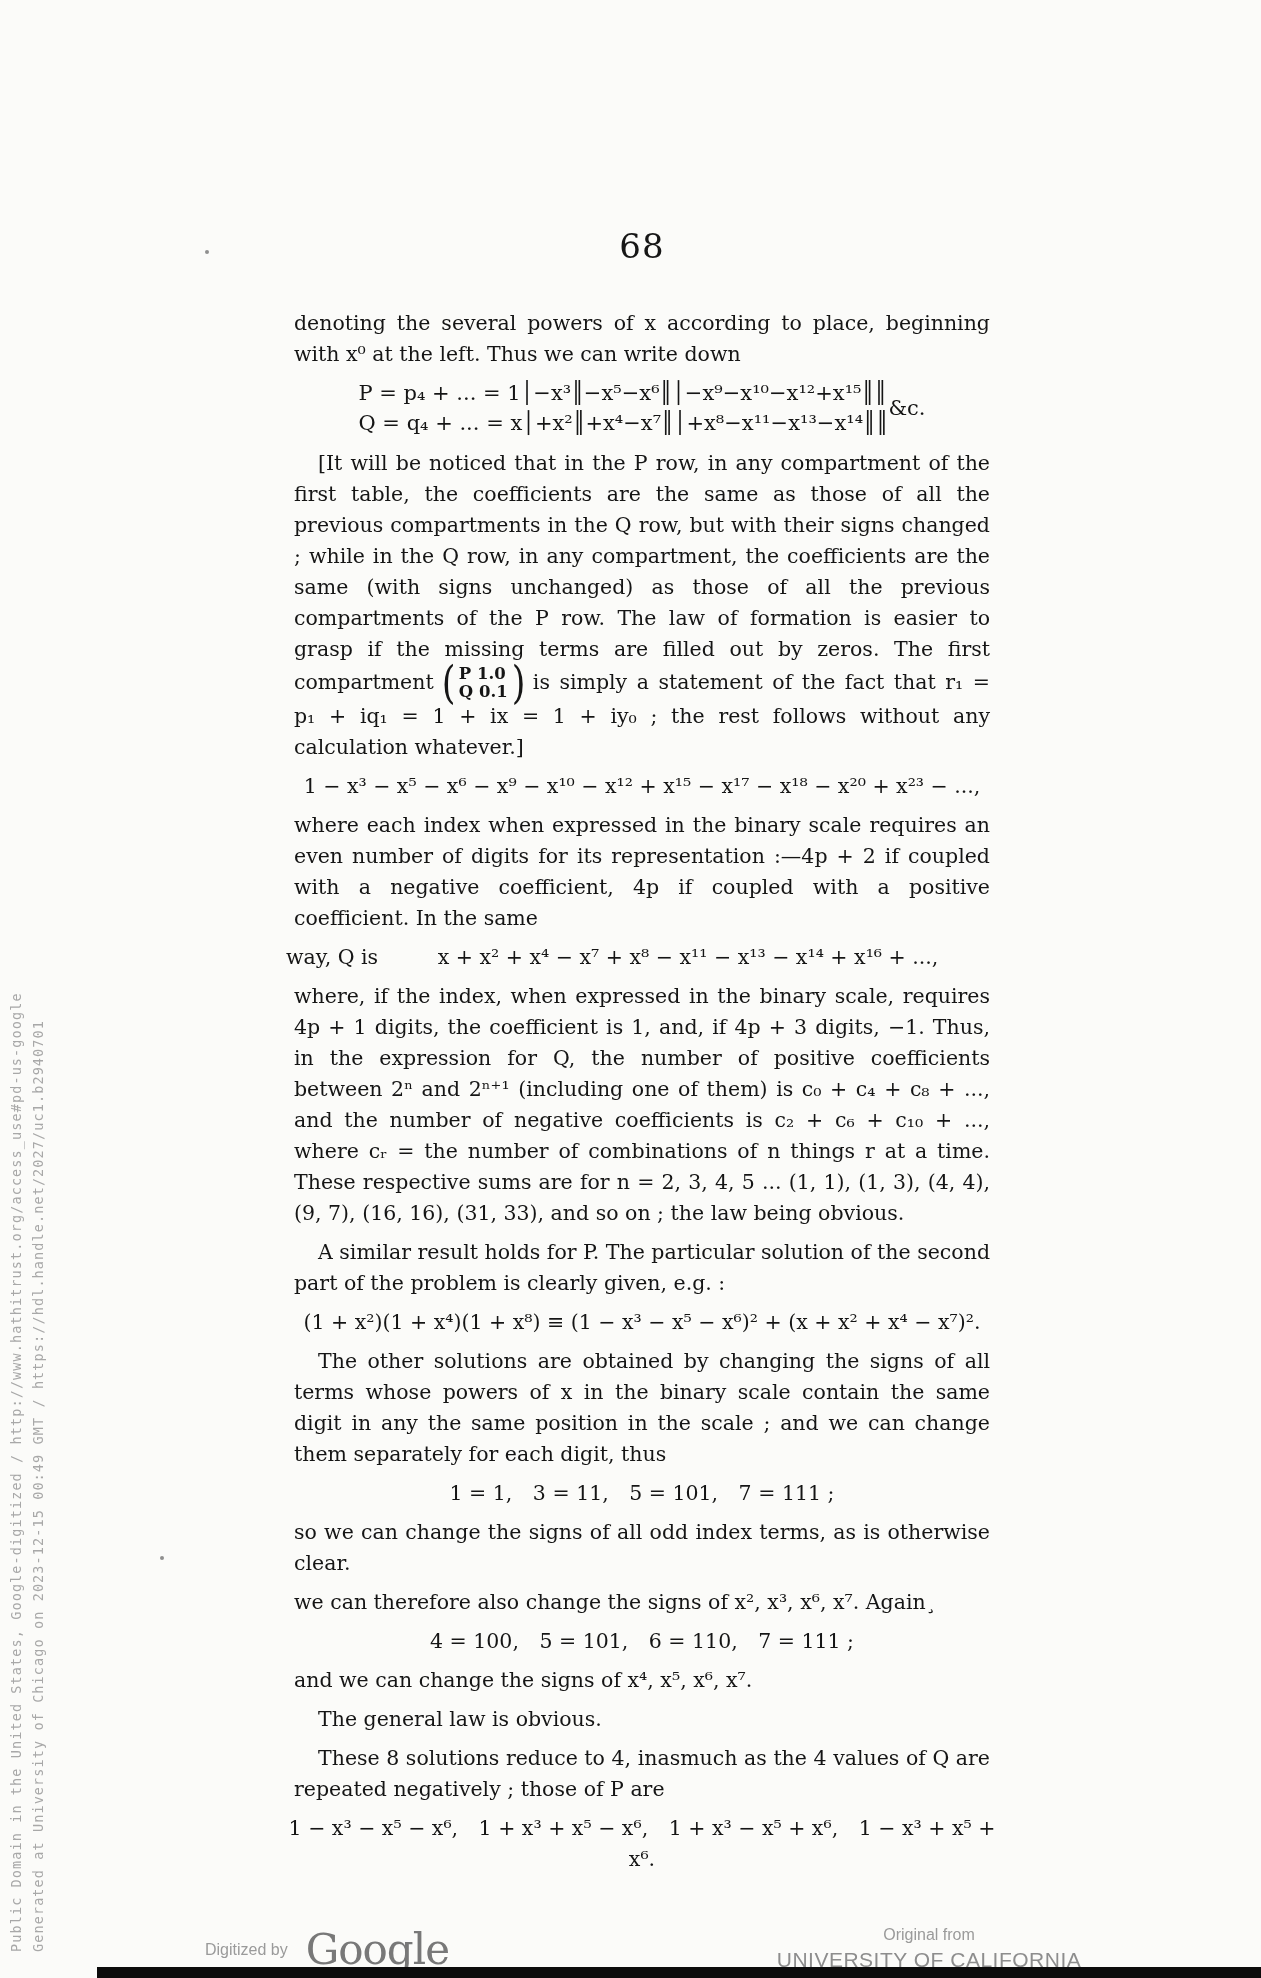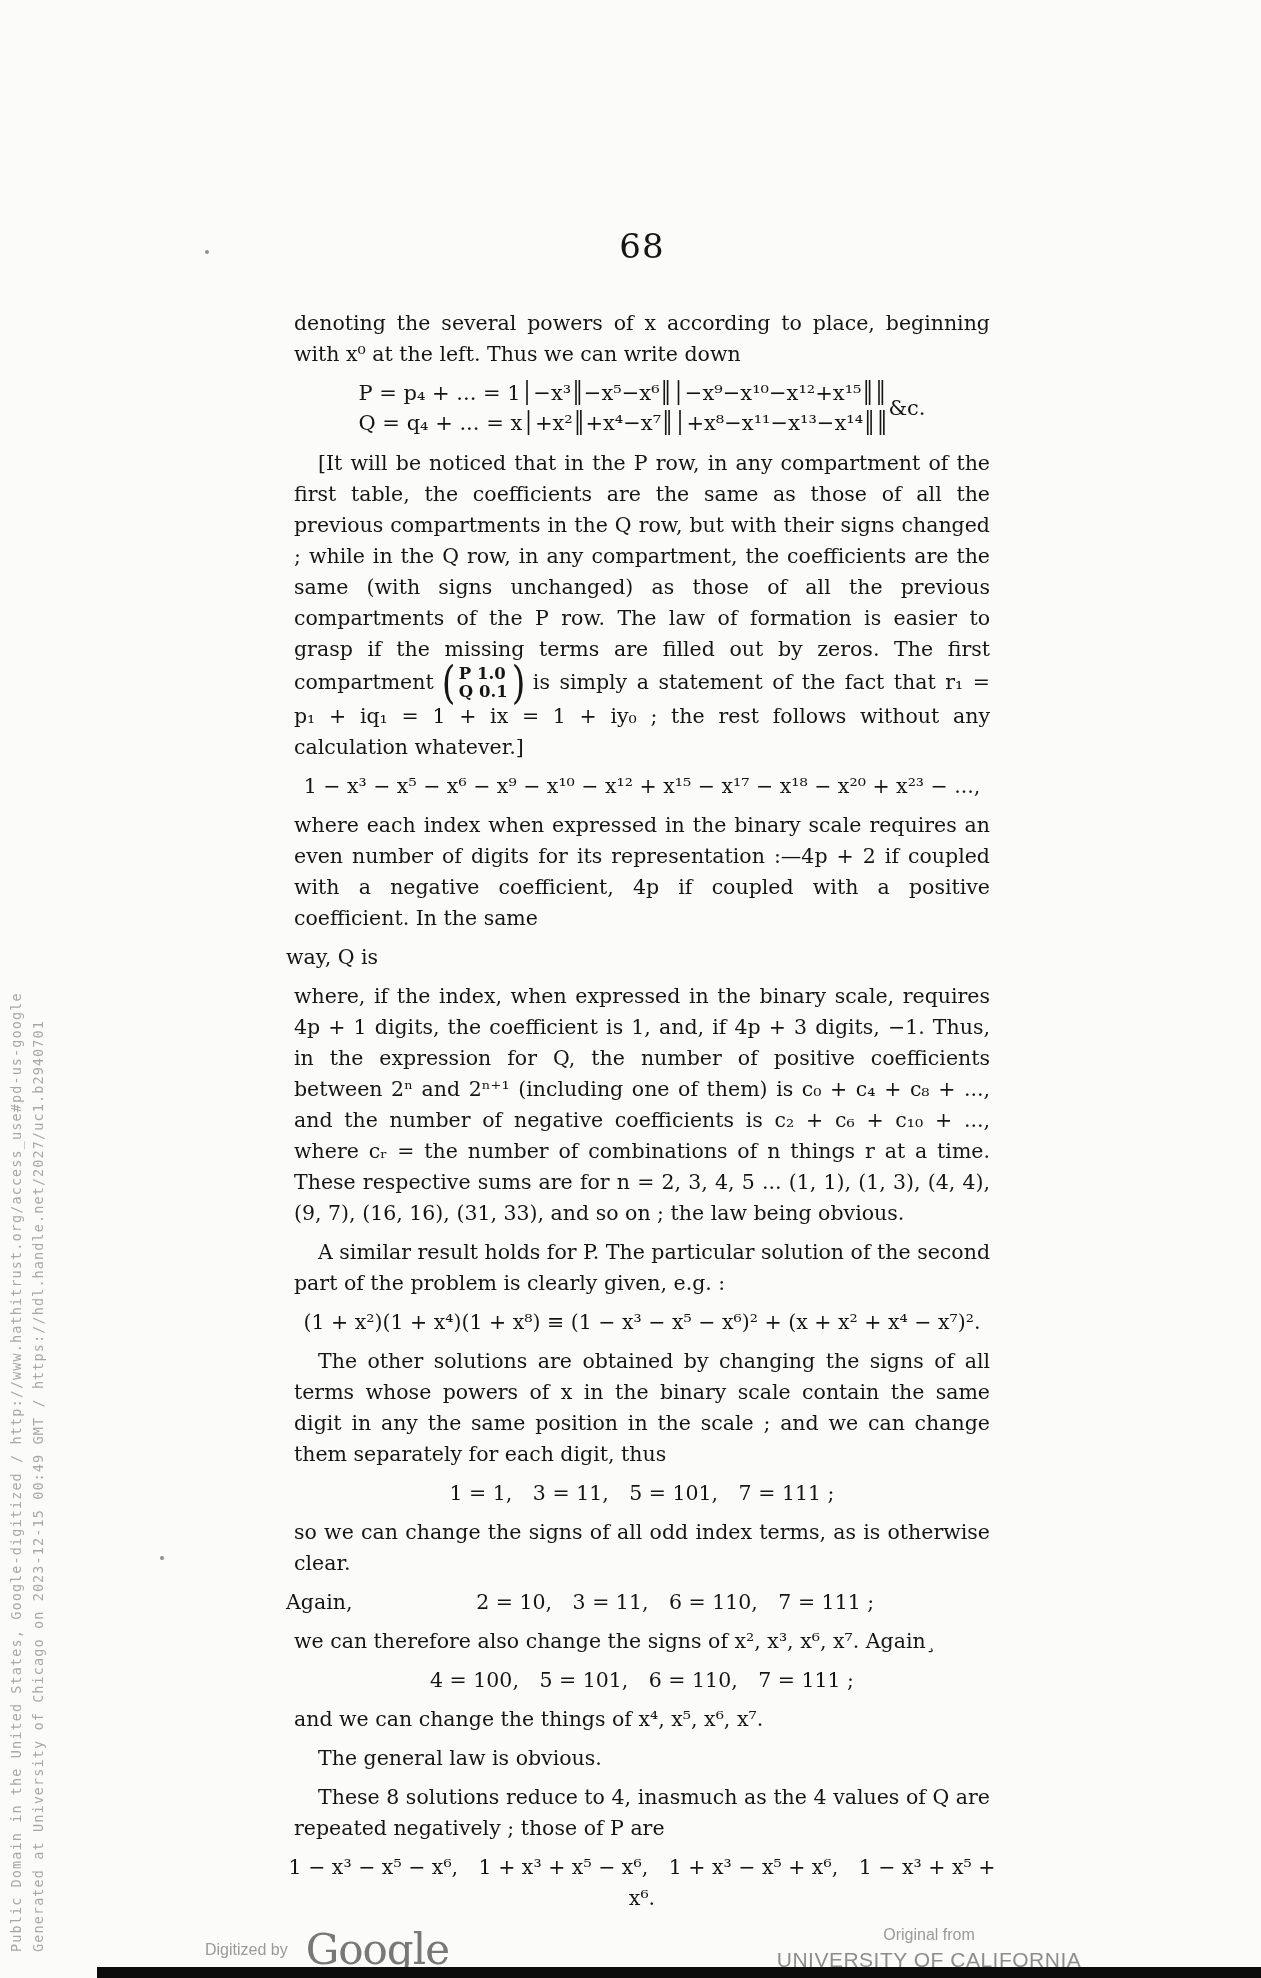--- a/index.html
+++ b/index.html
@@ -132,44 +132,41 @@
     </p>
 
 
 
     <div class="eq">1 − x³ − x⁵ − x⁶ − x⁹ − x¹⁰ − x¹² + x¹⁵ − x¹⁷ − x¹⁸ − x²⁰ + x²³ − ...,</div>
 
     <p class="noind">where each index when expressed in the binary scale requires an even number of digits for its representation :—4p + 2 if coupled with a negative coefficient, 4p if coupled with a positive coefficient.  In the same</p>
 
     <div class="labeled-eq">
       <span class="lbl">way, Q is</span>
+      <span class="frm">x + x² + x⁴ − x⁷ + x⁸ − x¹¹ − x¹³ − x¹⁴ + x¹⁶ + ...,</span>
     </div>
 
     <p class="noind">where, if the index, when expressed in the binary scale, requires 4p + 1 digits, the coefficient is 1, and, if 4p + 3 digits, −1.  Thus, in the expression for Q, the number of positive coefficients between 2ⁿ and 2ⁿ⁺¹ (including one of them) is c₀ + c₄ + c₈ + ..., and the number of negative coefficients is c₂ + c₆ + c₁₀ + ..., where cᵣ = the number of combinations of n things r at a time.  These respective sums are for n = 2, 3, 4, 5 ... (1, 1), (1, 3), (4, 4), (9, 7), (16, 16), (31, 33), and so on ;  the law being obvious.</p>
 
     <p class="ind">A similar result holds for P.  The particular solution of the second part of the problem is clearly given, e.g. :</p>
 
     <div class="eq">(1 + x²)(1 + x⁴)(1 + x⁸) ≡ (1 − x³ − x⁵ − x⁶)² + (x + x² + x⁴ − x⁷)².</div>
 
     <p class="ind">The other solutions are obtained by changing the signs of all terms whose powers of x in the binary scale contain the same digit in any the same position in the scale ;  and we can change them separately for each digit, thus</p>
 
     <div class="eq">1 = 1, 3 = 11, 5 = 101, 7 = 111 ;</div>
 
     <p class="noind">so we can change the signs of all odd index terms, as is otherwise clear.</p>
 
-    <div class="labeled-eq">
-      <span class="lbl">Again,</span>
-      <span class="frm">2 = 10, 3 = 11, 6 = 110, 7 = 111 ;</span>
-    </div>
 
     <p class="noind">we can therefore also change the signs of x², x³, x⁶, x⁷.  Again¸</p>
 
     <div class="eq">4 = 100, 5 = 101, 6 = 110, 7 = 111 ;</div>
 
-    <p class="noind">and we can change the things of x⁴, x⁵, x⁶, x⁷.</p>
+    <p class="noind">and we can change the signs of x⁴, x⁵, x⁶, x⁷.</p>
 
     <p class="ind">The general law is obvious.</p>
 
     <p class="ind">These 8 solutions reduce to 4, inasmuch as the 4 values of Q are repeated negatively ;  those of P are</p>
 
     <div class="eq">1 − x³ − x⁵ − x⁶, 1 + x³ + x⁵ − x⁶, 1 + x³ − x⁵ + x⁶, 1 − x³ + x⁵ + x⁶.</div>
 
   </div>
 
   <div class="side-line side-inner">Generated at University of Chicago on 2023-12-15 00:49 GMT  /  https://hdl.handle.net/2027/uc1.b2940701</div>

